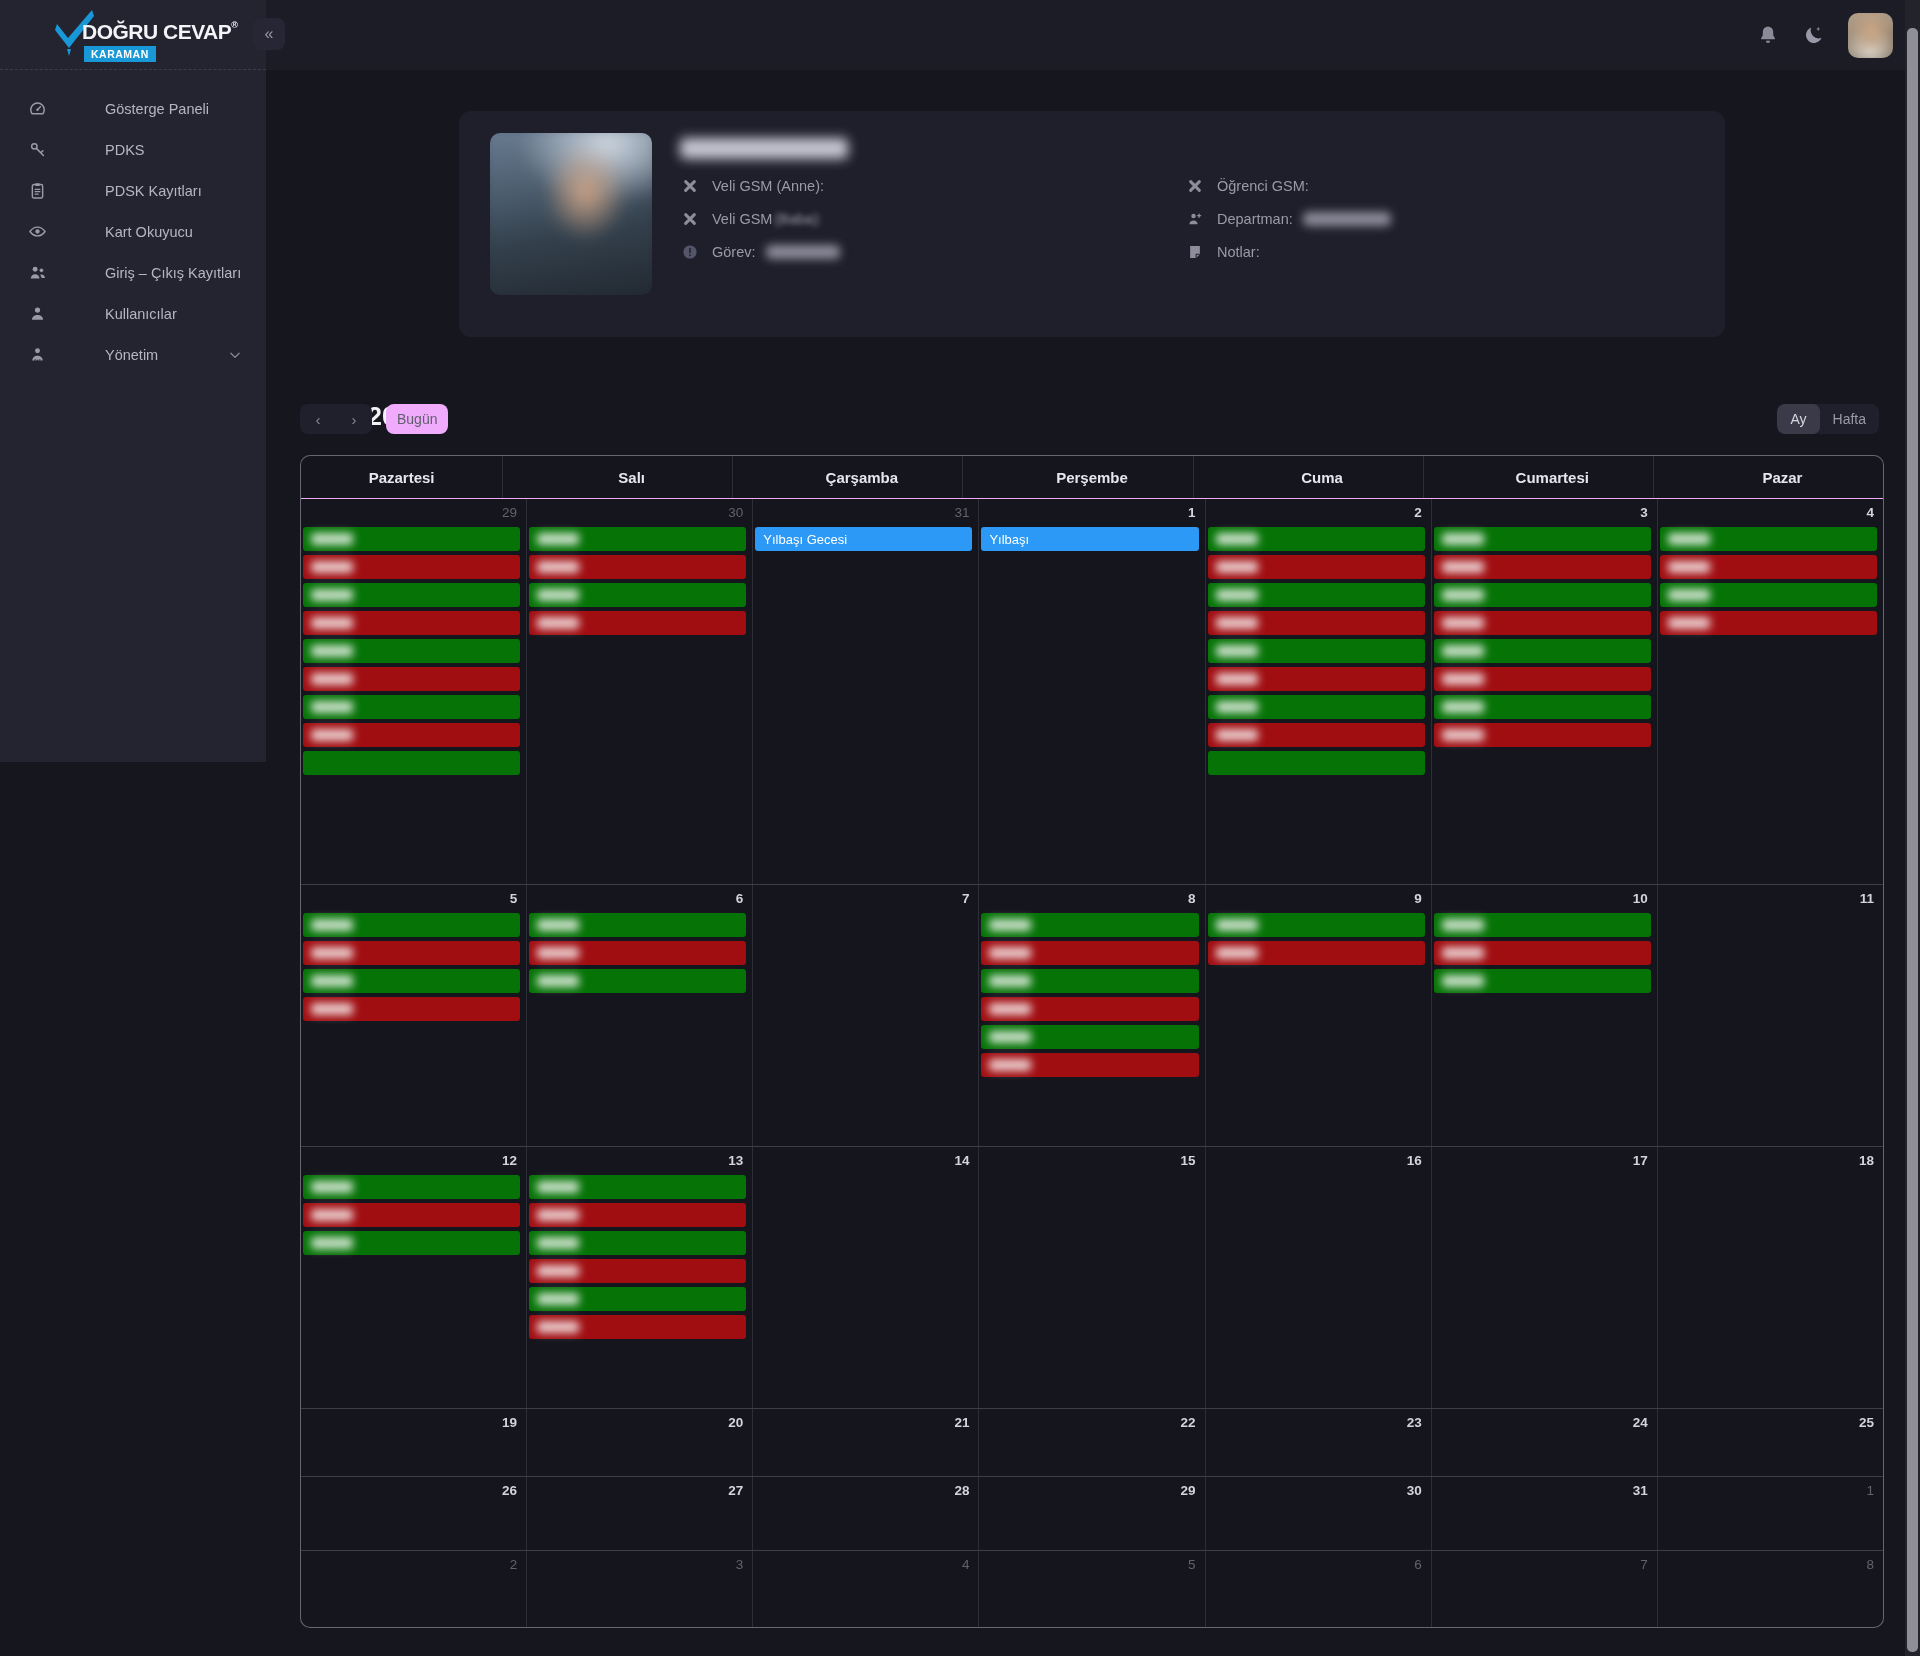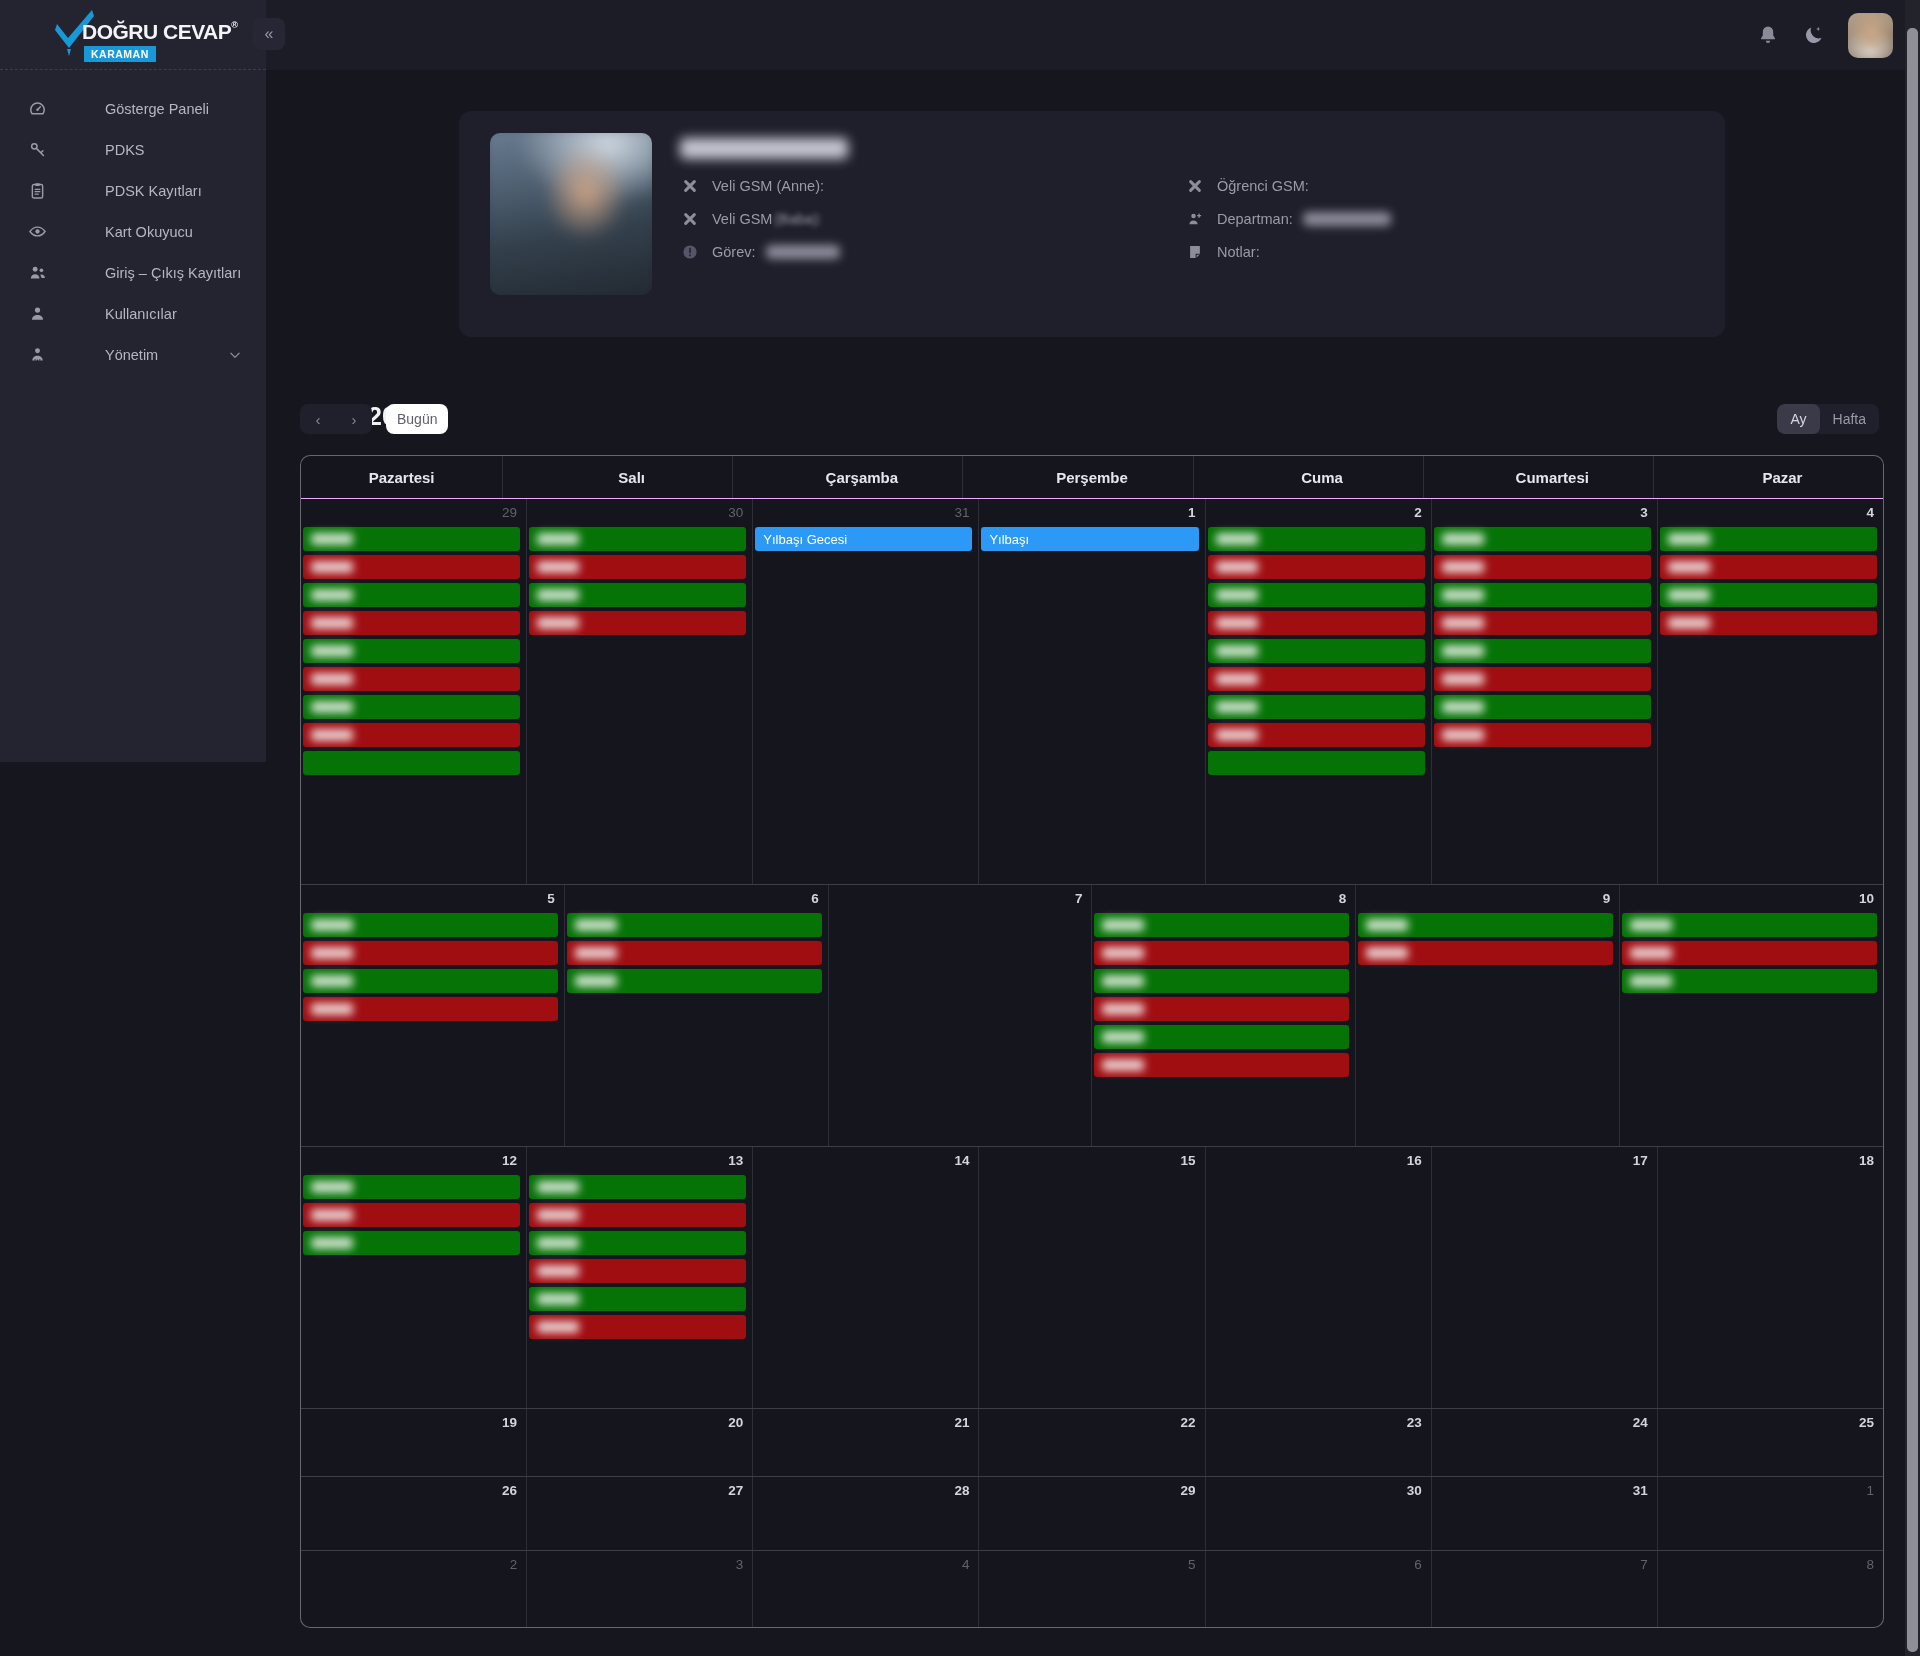--- a/index.html
+++ b/index.html
@@ -45,21 +45,21 @@
   #pf-right { left:727px; }
   .pf-row { display:flex; align-items:center; height:22px; margin-bottom:11px; color:#9a9aa8; font-size:14.5px; }
   .pf-row .pico { width:18px; height:18px; margin-right:13px; flex:0 0 18px; }
   .blur-label { filter:blur(2.6px); margin-left:2px; }
   .blur-pill { display:inline-block; height:14px; border-radius:5px; background:rgba(160,160,175,0.85); filter:blur(5px); margin-left:10px; }
 
   
   #cal-toolbar { position:absolute; left:300px; top:404px; width:1584px; height:30px; }
   #nav-group { position:absolute; left:0; top:0; height:30px; width:72px; background:#20202c; border-radius:8px; display:flex; }
   #nav-group button { flex:1; background:none; border:none; color:#8a8a96; font-size:15px; cursor:pointer; }
-  #today-btn { position:absolute; left:86px; top:0; height:30px; padding:0 11px; background:#ffffff; border:none; border-radius:8px; color:#5f5f6b; font-size:14px; cursor:pointer; }
+  #today-btn { position:absolute; left:86px; top:0; height:30px; padding:0 11px; background:#f0abfc; border:none; border-radius:8px; color:#5f5f6b; font-size:14px; cursor:pointer; }
   #cal-title { position:absolute; left:0; top:-2px; width:100%; text-align:left; color:#f2f2f6; font-size:25px; font-weight:700; }
   #view-group { position:absolute; right:5px; top:0; height:30px; background:#20202c; border-radius:8px; display:flex; overflow:hidden; }
   #view-group button { border:none; background:none; font-size:14px; padding:0 13px; cursor:pointer; color:#9a9aa6; }
   #view-group button.active { background:#3a3a49; color:#d6d6e0; border-radius:7px; }
 
   
   #calendar { position:absolute; left:300px; top:455px; width:1584px; height:1173px; background:#15151d; border:1px solid rgba(185,185,195,0.5); border-radius:10px; overflow:hidden; }
   #cal-head { display:flex; height:43px; border-bottom:1px solid #f0abfc;gap:28px; }
   .hcell { flex:1; text-align:center; line-height:43px; color:#e6e6ec; font-size:15px; font-weight:600; border-right:1px solid #2e2e38; }
   .hcell:last-child { border-right:none; }
@@ -509,20 +509,24 @@
                 <span class="tblur"></span>
               </div>
               <div class="ev red">
                 <span class="tblur"></span>
               </div>
               <div class="ev green">
                 <span class="tblur"></span>
               </div>
             </div>
           </div>
+          <div class="cal-cell">
+            <span class="day-num">11</span>
+            <div class="events"></div>
+          </div>
         </div>
         <div class="cal-row" style="height: 262px;">
           <div class="cal-cell">
             <span class="day-num">12</span>
             <div class="events">
               <div class="ev green">
                 <span class="tblur"></span>
               </div>
               <div class="ev red">
                 <span class="tblur"></span>

